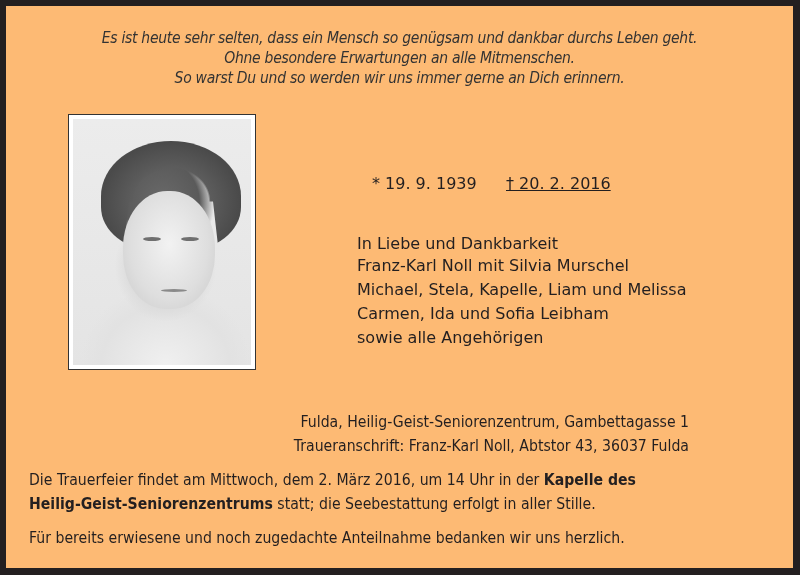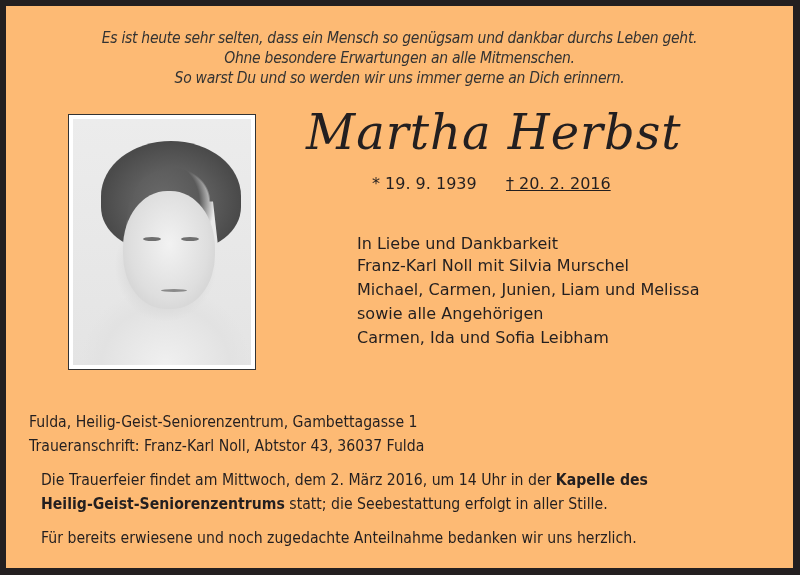--- a/index.html
+++ b/index.html
@@ -153,22 +153,22 @@
       width: 750px;
       font-family: "DejaVu Sans", sans-serif;
       font-size: 16px;
       color: #231f20;
     }
     .footer .line {
       white-space: nowrap;
       transform: scaleX(0.88);
       transform-origin: left top;
     }
-    .footer .addr { line-height: 24px; }
-    .footer .para { margin-top: 10px; margin-left: 12px; }
+    .footer .addr { line-height: 24px; text-align: right; }
+    .footer .para { margin-top: 10px; }
     .footer .para .line { line-height: 24px; }
     .footer b { font-weight: bold; }
   </style>
 </head>
 <body>
 
 <div class="card">
 
   <div class="motto">
     <div>Es ist heute sehr selten, dass ein Mensch so genügsam und dankbar durchs Leben geht.</div>
@@ -179,34 +179,33 @@
   <div class="photo-frame">
     <div class="photo" aria-label="black-and-white portrait photo">
       <div class="hair"></div>
       <div class="face"></div>
       <div class="eye-l"></div>
       <div class="eye-r"></div>
       <div class="mouth"></div>
     </div>
   </div>
 
-  <div class="name">Martha Herbst</div>
 
   <div class="dates">
     <span class="date-birth">* 19. 9. 1939</span>
     <span class="date-death">† 20. 2. 2016</span>
   </div>
 
   <div class="mourners">
     <div class="intro">In Liebe und Dankbarkeit</div>
     <div class="names">
       <div>Franz-Karl Noll mit Silvia Murschel</div>
-      <div>Michael, Carmen, Junien, Liam und Melissa</div>
+      <div>Michael, Stela, Kapelle, Liam und Melissa</div>
+      <div>Carmen, Ida und Sofia Leibham</div>
       <div>sowie alle Angehörigen</div>
-      <div>Carmen, Ida und Sofia Leibham</div>
     </div>
   </div>
 
   <div class="footer">
     <div class="addr">
       <div class="line">Fulda, Heilig-Geist-Seniorenzentrum, Gambettagasse 1</div>
       <div class="line">Traueranschrift: Franz-Karl Noll, Abtstor 43, 36037 Fulda</div>
     </div>
     <div class="para">
       <div class="line"><span>Die Trauerfeier findet am Mittwoch, dem 2. März 2016, um 14 Uhr in der </span><b>Kapelle des</b></div>

